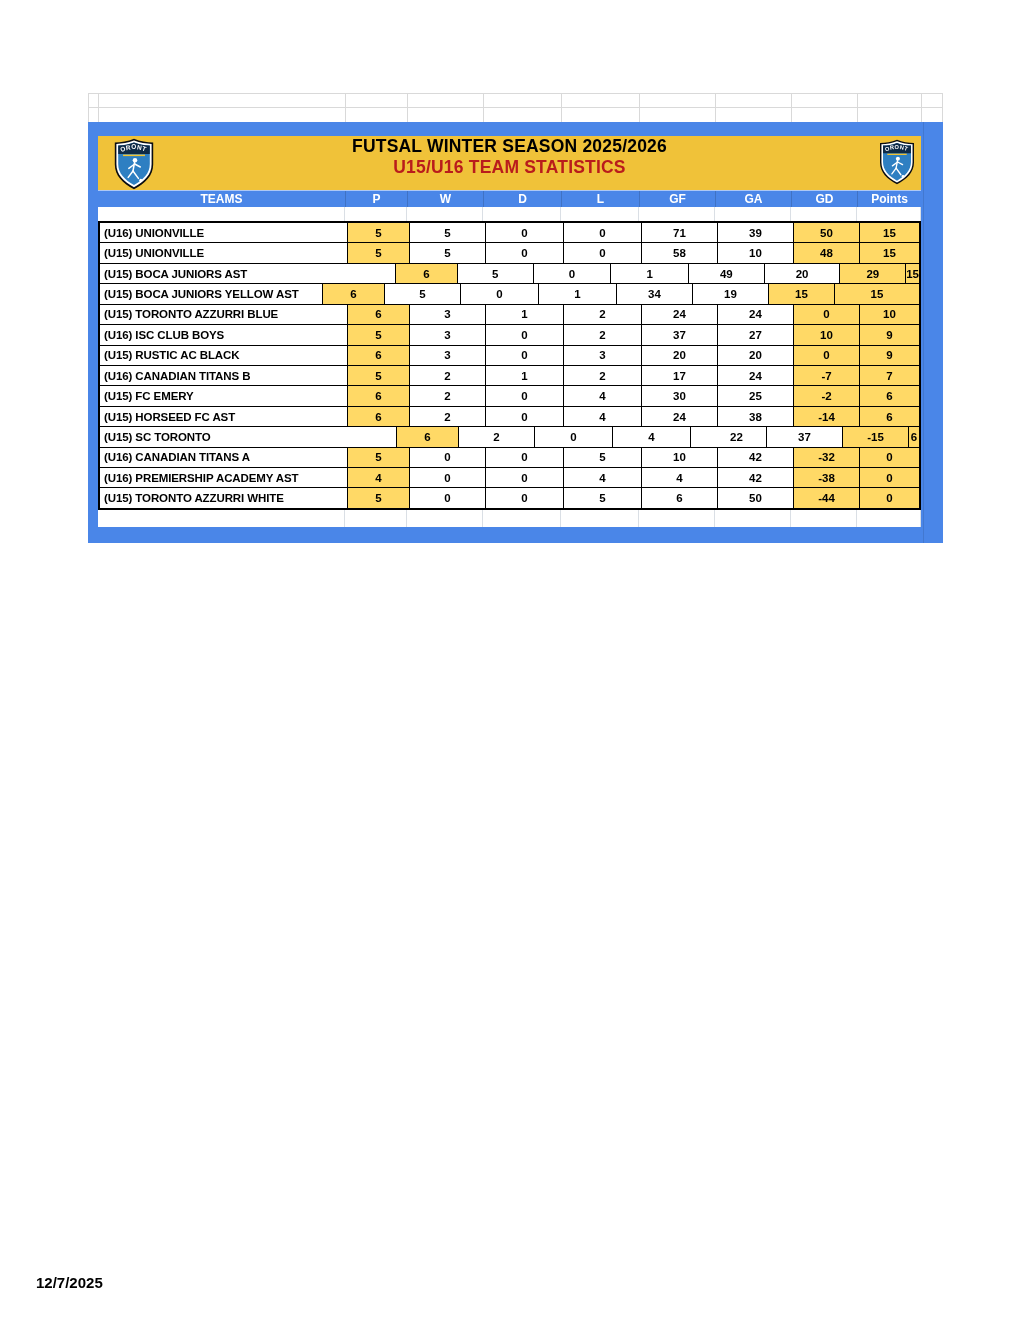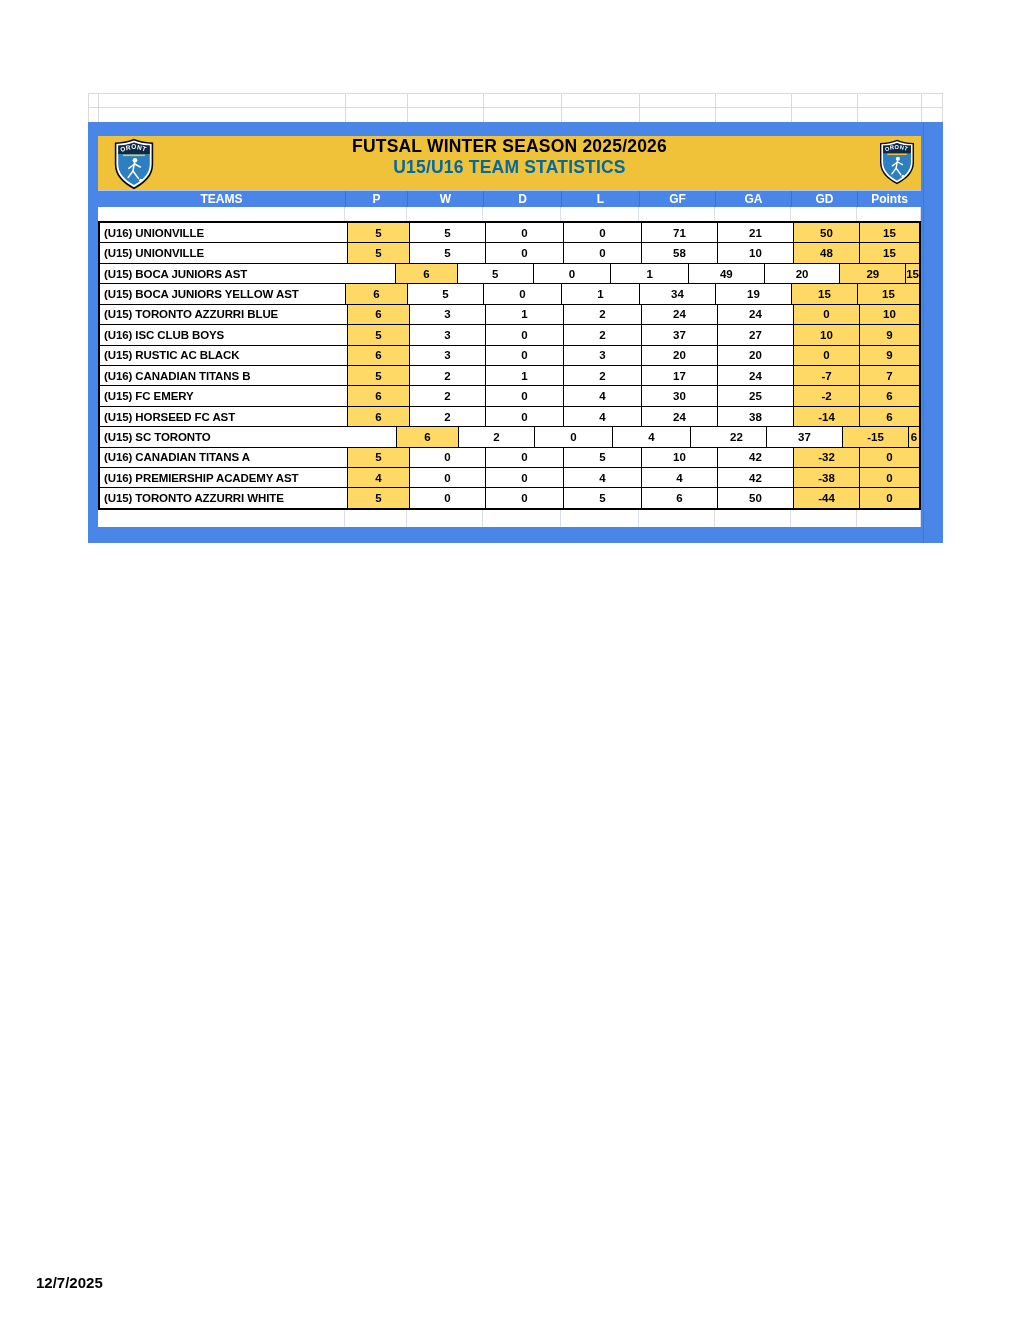--- a/index.html
+++ b/index.html
@@ -19,21 +19,21 @@
            background:var(--blue,#4a86e8); }
   .margin-line { position:absolute; left:835px; top:0; width:1px; height:100%;
                  background:rgba(0,0,0,0.10); }
 
   
   .banner { position:absolute; left:10px; top:14px; width:823px; height:54px;
             background:var(--gold,#f0c239); }
   .titles { position:absolute; inset:0; display:flex; flex-direction:column;
             text-align:center; }
   .t1 { font-size:17.5px; font-weight:700; color:#000; line-height:21px; letter-spacing:0.2px; }
-  .t2 { font-size:17.5px; font-weight:700; color:#0369a1; line-height:20px; letter-spacing:0.2px; }
+  .t2 { font-size:17.5px; font-weight:700; color:#b91c1c; line-height:20px; letter-spacing:0.2px; }
   .crest { position:absolute; }
   .crest-left  { left:13px;  top:2px; width:46px; height:52px; }
   .crest-right { right:4px;  top:3px; width:40px; height:46px; }
   .crest svg { width:100%; height:100%; display:block; }
 
   
   .header-row { position:absolute; left:10px; top:68px; width:823px; height:17px;
                 display:flex; background:var(--blue,#4a86e8);
                 border-top:1px solid rgba(255,255,255,0.55); }
   .hcell { display:flex; align-items:center; justify-content:center;
@@ -153,21 +153,21 @@
         <div class="gcell" style="width: 64px;"></div>
       </div>
     <div class="data-table" id="dataTable">
         <div class="trow">
           <div class="tcell team" style="width: 247px;">(U16) UNIONVILLE</div>
           <div class="tcell num goldc" style="width: 62px;">5</div>
           <div class="tcell num" style="width: 76px;">5</div>
           <div class="tcell num" style="width: 78px;">0</div>
           <div class="tcell num" style="width: 78px;">0</div>
           <div class="tcell num" style="width: 76px;">71</div>
-          <div class="tcell num" style="width: 76px;">21</div>
+          <div class="tcell num" style="width: 76px;">39</div>
           <div class="tcell num goldc" style="width: 66px;">50</div>
           <div class="tcell num goldc flex-last">15</div>
         </div>
         <div class="trow">
           <div class="tcell team" style="width: 247px;">(U15) UNIONVILLE</div>
           <div class="tcell num goldc" style="width: 62px;">5</div>
           <div class="tcell num" style="width: 76px;">5</div>
           <div class="tcell num" style="width: 78px;">0</div>
           <div class="tcell num" style="width: 78px;">0</div>
           <div class="tcell num" style="width: 76px;">58</div>
@@ -180,21 +180,21 @@
           <div class="tcell num goldc" style="width: 62px;">6</div>
           <div class="tcell num" style="width: 76px;">5</div>
           <div class="tcell num" style="width: 78px;">0</div>
           <div class="tcell num" style="width: 78px;">1</div>
           <div class="tcell num" style="width: 76px;">49</div>
           <div class="tcell num" style="width: 76px;">20</div>
           <div class="tcell num goldc" style="width: 66px;">29</div>
           <div class="tcell num goldc flex-last">15</div>
         </div>
         <div class="trow">
-          <div class="tcell team" style="width: 245px;">(U15) BOCA JUNIORS YELLOW AST</div>
+          <div class="tcell team" style="width: 222px;">(U15) BOCA JUNIORS YELLOW AST</div>
           <div class="tcell num goldc" style="width: 62px;">6</div>
           <div class="tcell num" style="width: 76px;">5</div>
           <div class="tcell num" style="width: 78px;">0</div>
           <div class="tcell num" style="width: 78px;">1</div>
           <div class="tcell num" style="width: 76px;">34</div>
           <div class="tcell num" style="width: 76px;">19</div>
           <div class="tcell num goldc" style="width: 66px;">15</div>
           <div class="tcell num goldc flex-last">15</div>
         </div>
         <div class="trow">

